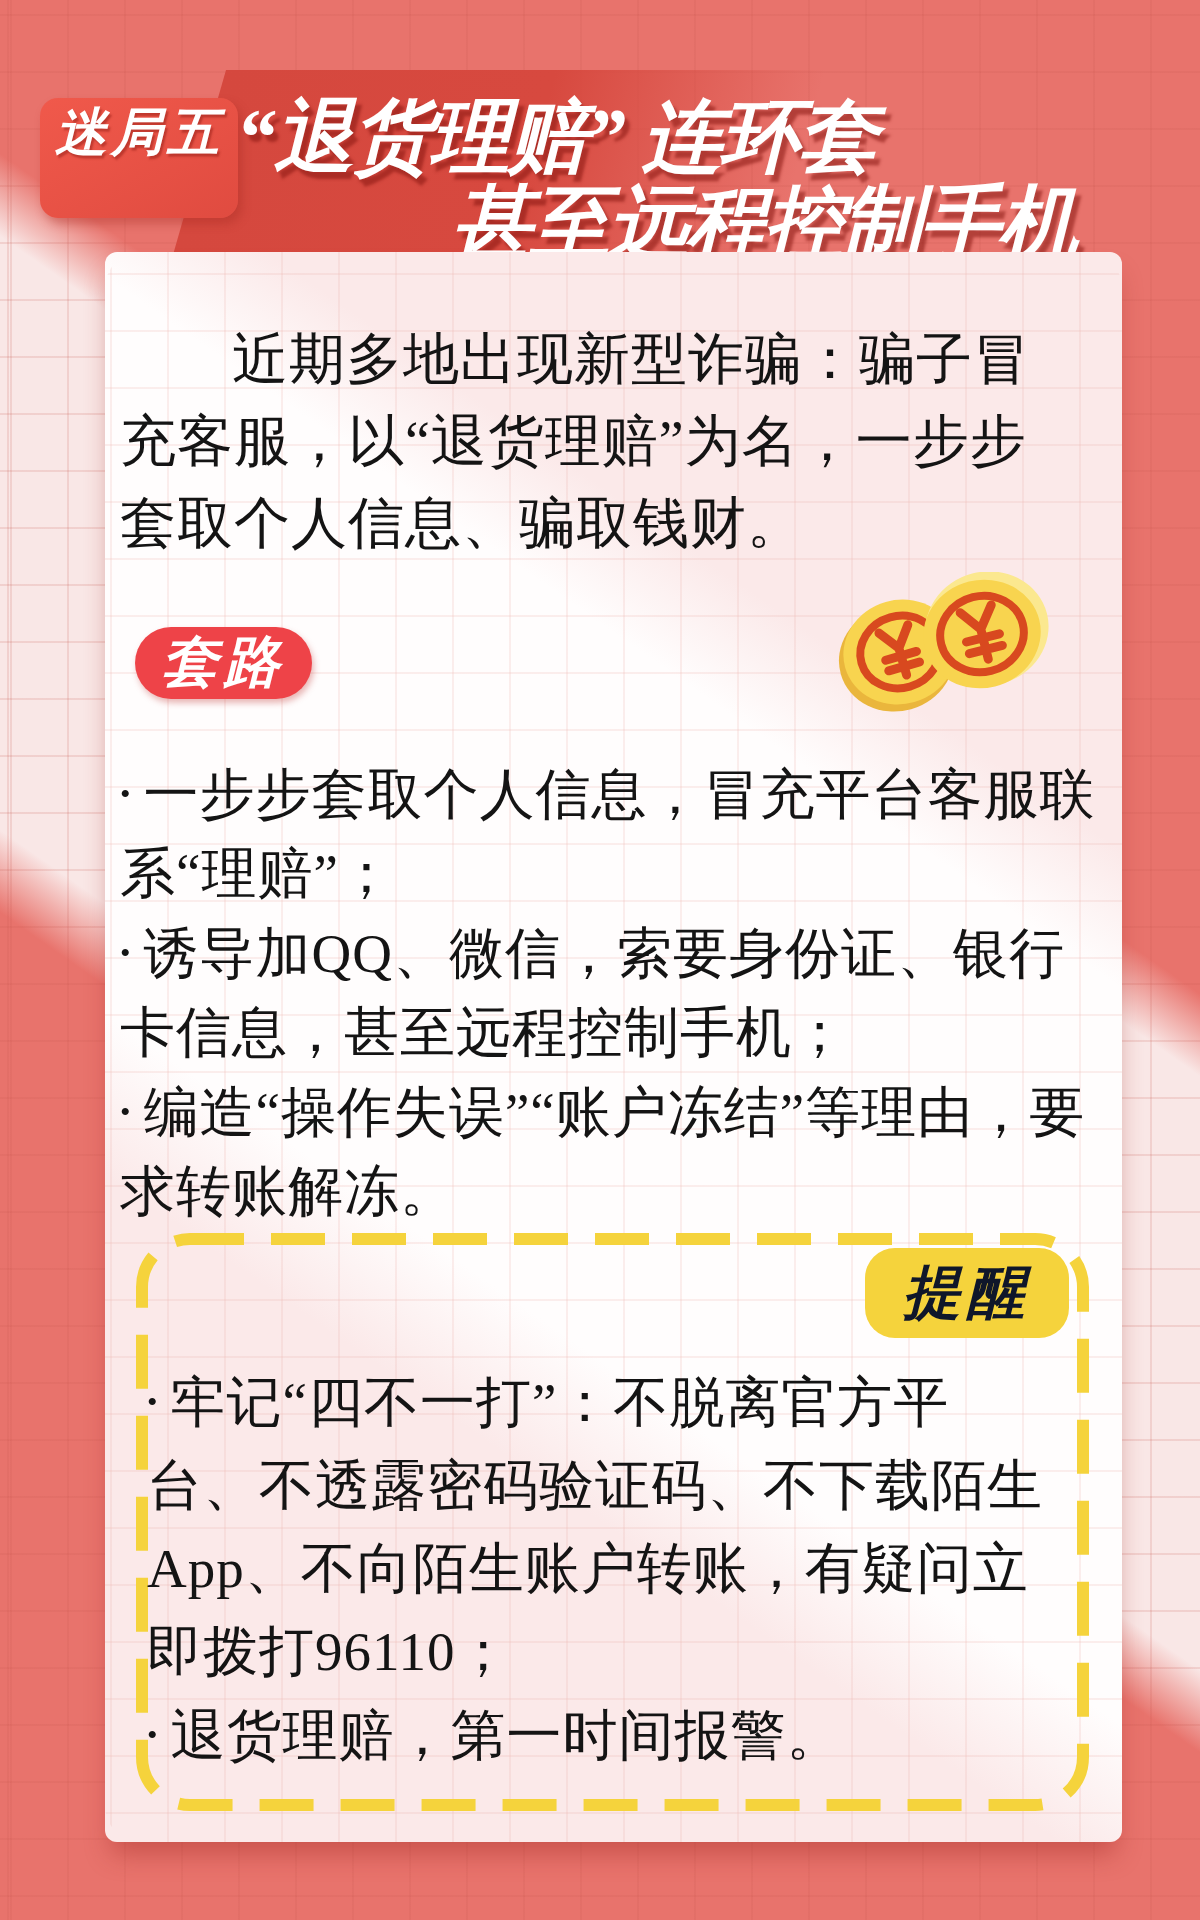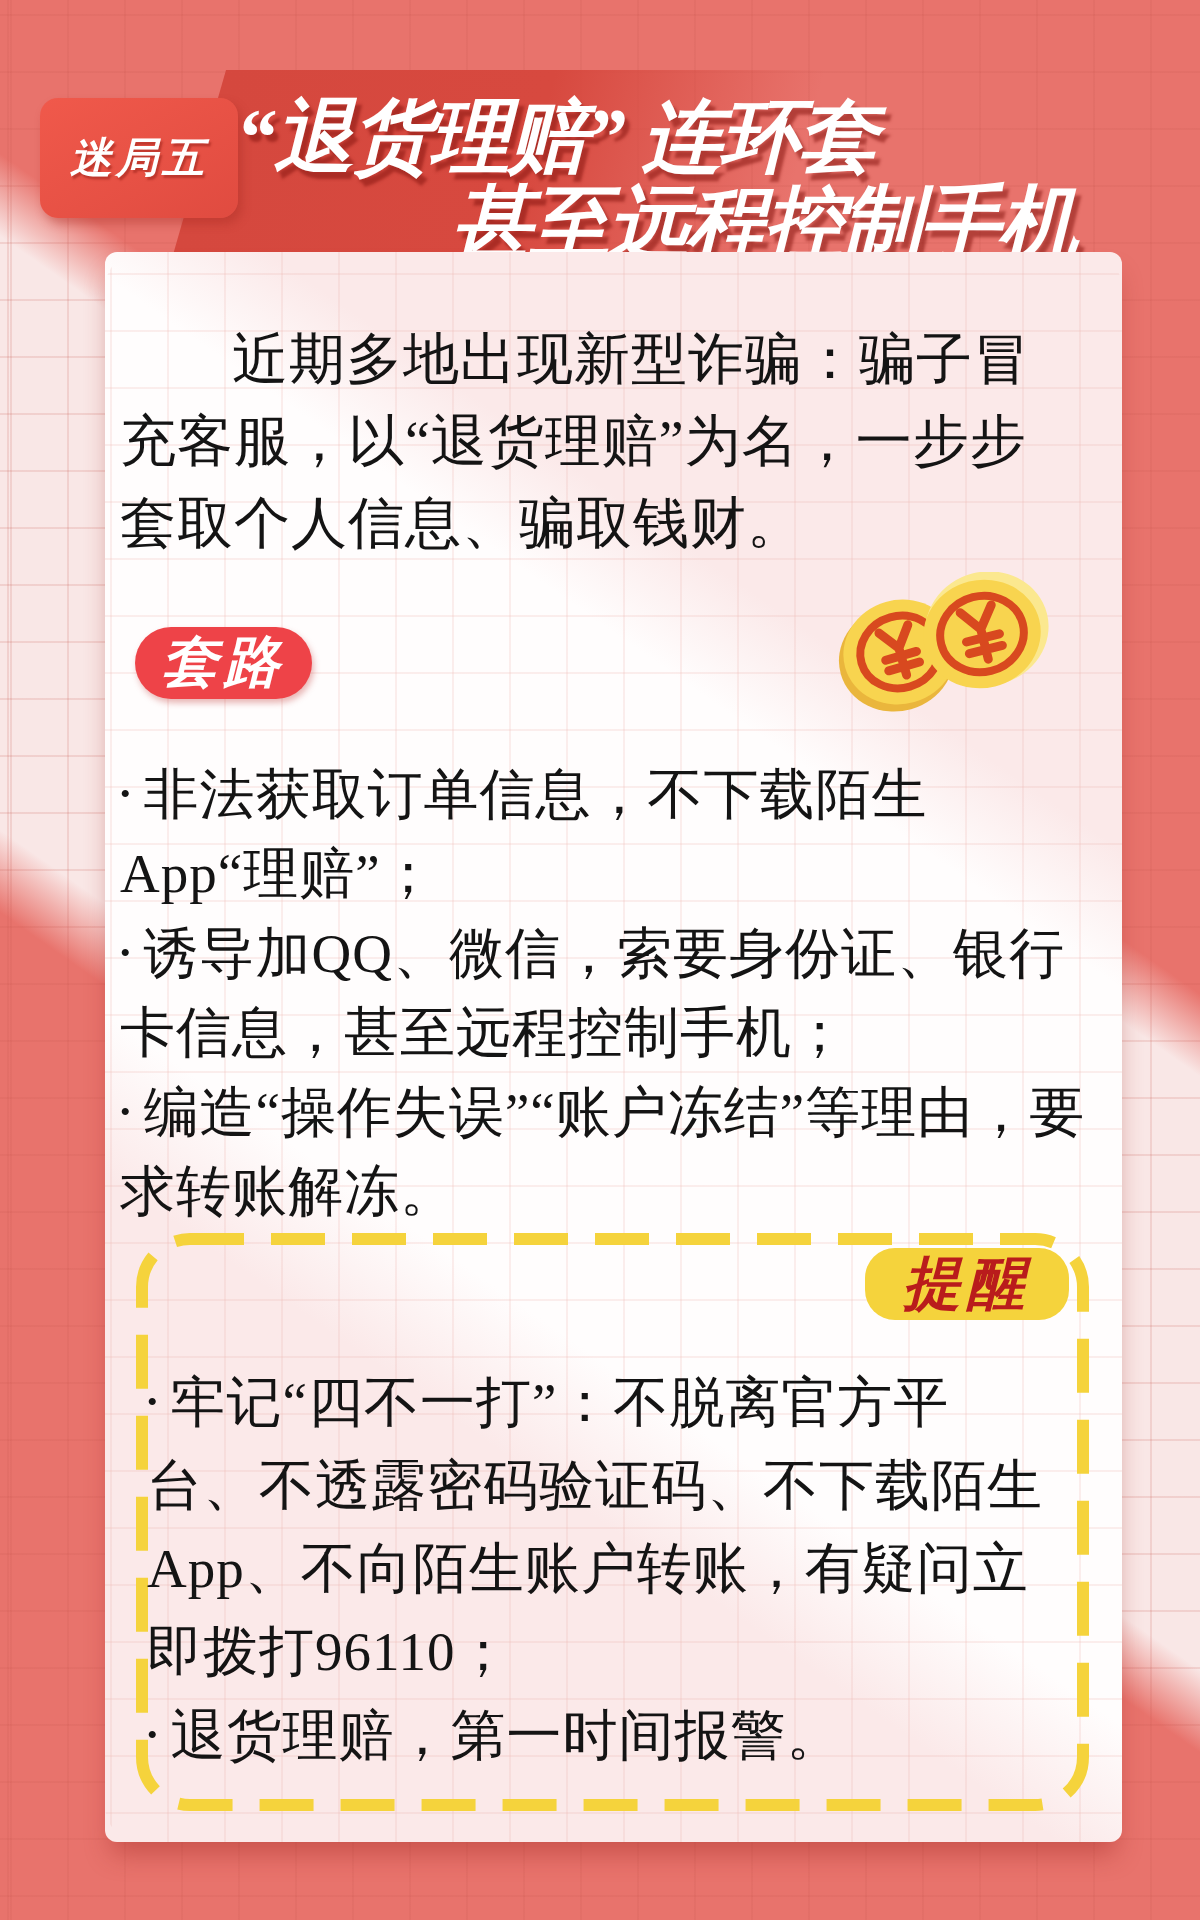--- a/index.html
+++ b/index.html
@@ -26,22 +26,22 @@
   
   .title-band{
     position:absolute;left:226px;top:70px;width:600px;height:185px;
     background:linear-gradient(90deg,#d5483e 0%,#d7493f 55%,rgba(215,73,63,0) 100%);
     transform:skewX(-16deg);transform-origin:top left;
   }
   .series-badge{
     position:absolute;left:40px;top:98px;width:198px;height:120px;
     background:linear-gradient(150deg,#f0594b,#e04b40);
     border-radius:18px;box-shadow:4px 6px 10px rgba(160,40,32,.35);
-    display:flex;align-items:center;justify-content:center;
-    color:#fff;font-size:42px;font-weight:bold;letter-spacing:4px;
+    display:flex;align-items:flex-start;justify-content:center;
+    color:#fff;font-size:52px;font-weight:bold;letter-spacing:4px;
     text-shadow:2px 3px 2px rgba(150,30,22,.5);
     font-style:italic;
   }
   .main-title{position:absolute;color:#fff;font-weight:bold;font-style:italic;
     font-size:80px;letter-spacing:-2px;white-space:nowrap;
     text-shadow:5px 7px 3px rgba(135,22,16,.55);}
   .title-l1{left:236px;top:84px;}
   .title-l2{left:452px;top:170px;}
   
   .card{
@@ -75,23 +75,23 @@
   .coins{left:733px;top:320px;width:212px;height:145px;}
   .bullets{left:15px;top:502px;width:978px;font-size:55px;line-height:79px;color:#141414;letter-spacing:1px;}
   .li{margin:0;}
   .dot{font-size:30px;vertical-align:9px;margin-right:12px;}
   
   .reminder{
     left:30px;top:980px;width:955px;height:580px;
   }
   .reminder .dash{position:absolute;inset:0;width:100%;height:100%;}
   .reminder-badge{
-    position:absolute;left:730px;top:16px;width:204px;height:72px;border-radius:30px;
+    position:absolute;left:730px;top:16px;width:204px;height:90px;border-radius:30px;
     background:#f5d33c;display:flex;align-items:center;justify-content:center;
-    color:#b91c1c;font-size:58px;font-weight:bold;font-style:italic;letter-spacing:6px;
+    color:#0f172a;font-size:58px;font-weight:bold;font-style:italic;letter-spacing:6px;
   }
   .reminder-text{
     position:absolute;left:12px;top:128px;width:900px;
     font-size:55px;line-height:83px;color:#141414;letter-spacing:1px;
   }
 </style>
 </head>
 <body>
 
 <div class="bg"></div>
@@ -128,21 +128,21 @@
       <ellipse cx="6" cy="-4" rx="62" ry="57" fill="#fbe88f"></ellipse>
       <ellipse cx="0" cy="0" rx="59" ry="54" fill="#f8d44f"></ellipse>
       <ellipse cx="0" cy="0" rx="42" ry="38" fill="none" stroke="#d8491f" stroke-width="8"></ellipse>
       <g stroke="#d8491f" stroke-width="9" stroke-linecap="round" fill="none">
         <path d="M -16 -26 L 0 -5 M 16 -26 L 0 -5 M 0 -5 L 0 26 M -17 4 L 17 4 M -17 16 L 17 16"></path>
       </g>
     </g>
   </svg>
 
   <div class="bullets">
-    <p class="li"><span class="dot">•</span><span>非法获取订单信息，不下载陌生App“理赔”；</span></p>
+    <p class="li"><span class="dot">•</span><span>一步步套取个人信息，冒充平台客服联系“理赔”；</span></p>
     <p class="li"><span class="dot">•</span><span>诱导加QQ、微信，索要身份证、银行卡信息，甚至远程控制手机；</span></p>
     <p class="li"><span class="dot">•</span><span>编造“操作失误”“账户冻结”等理由，要求转账解冻。</span></p>
   </div>
 
   <div class="reminder">
     <svg class="dash" viewBox="0 0 955 580" preserveAspectRatio="none">
       <rect x="7" y="7" width="941" height="566" rx="48" fill="none" stroke="#f5d33c" stroke-width="12" stroke-dasharray="54 27"></rect>
     </svg>
     <div class="reminder-badge">
       <span>提醒</span>

